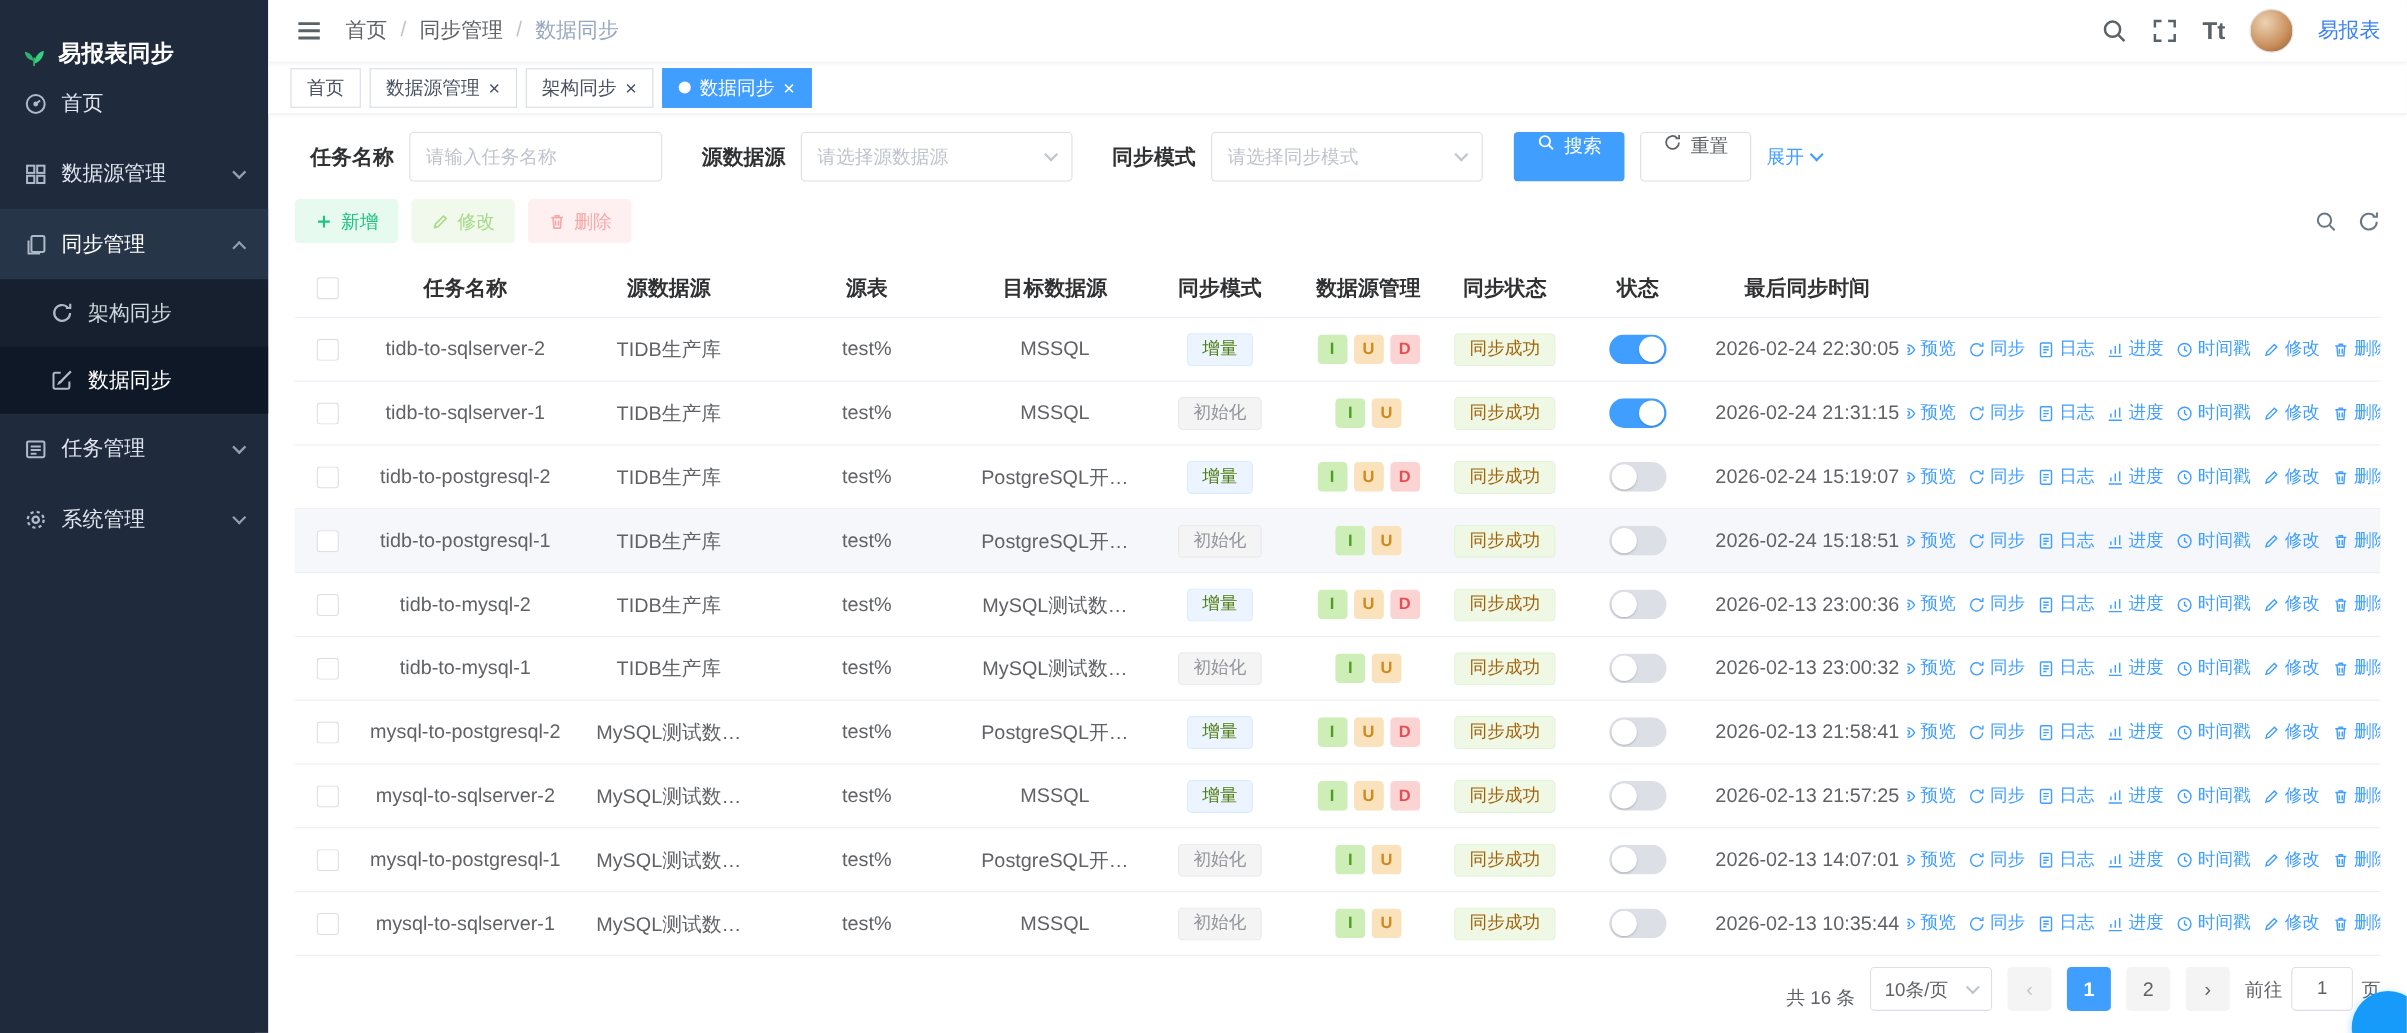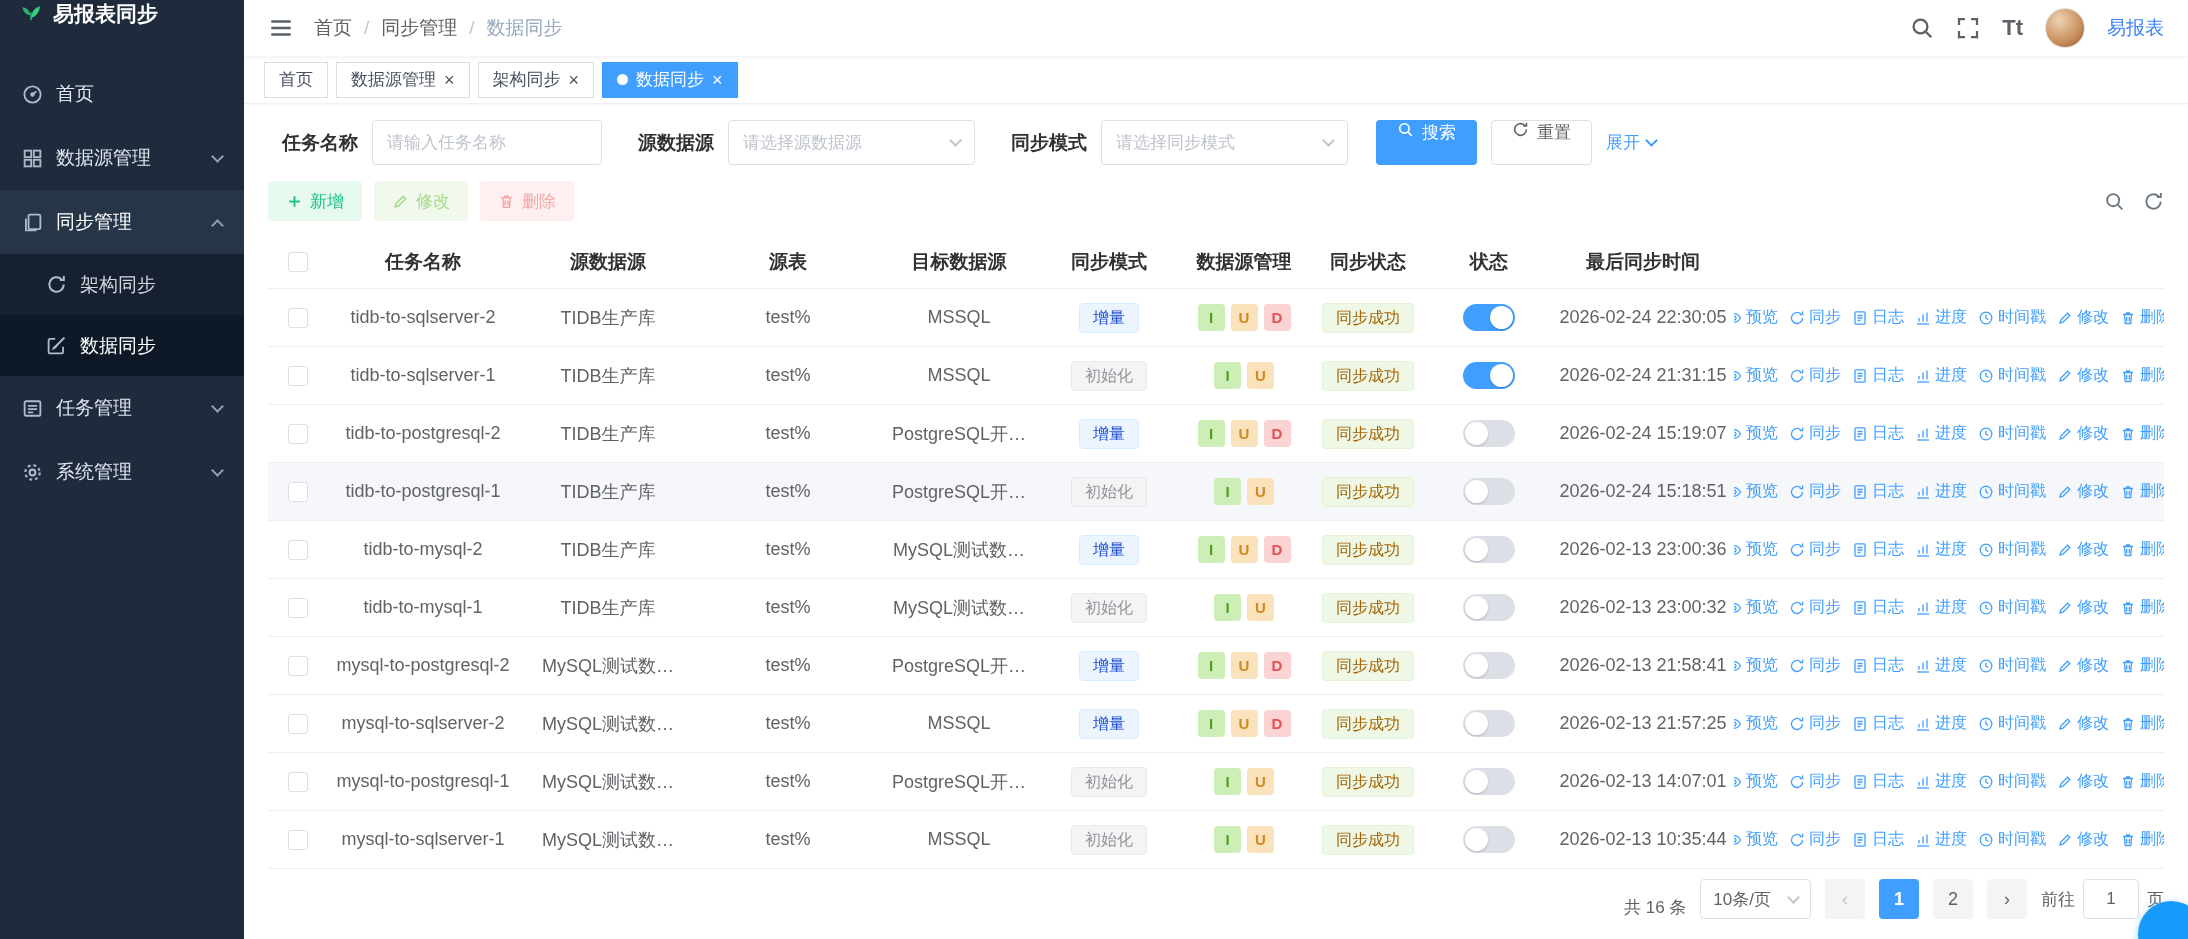--- a/index.html
+++ b/index.html
@@ -2,21 +2,21 @@
 <html><head>
 <meta charset="utf-8">
 <style>
   * { margin:0; padding:0; box-sizing:border-box; }
   html,body { width:2188px; height:939px; overflow:hidden; }
   body { font-family:"Liberation Sans","DejaVu Sans",sans-serif; background:#fff; color:#303133; }
   .app { display:flex; width:2188px; height:939px; position:relative; overflow:hidden; }
 
   
   .sidebar { width:244px; min-width:244px; background:#1f2a3c; color:#dfe5ee; display:flex; flex-direction:column; }
-  .logo { height:62px; display:flex; align-items:flex-start; gap:11px; padding:0 20px; color:#fff; font-size:21px; font-weight:bold; }
+  .logo { height:62px; display:flex; align-items:flex-end; gap:11px; padding:0 20px; color:#fff; font-size:21px; font-weight:bold; }
   .menu-item { height:64px; display:flex; align-items:center; gap:13px; padding:0 22px; font-size:19px; color:#dfe5ee; cursor:pointer; }
   .menu-item .mi-icon, .submenu-item .mi-icon { width:21px; height:21px; display:inline-flex; color:#aeb9c9; }
   .menu-item.parent-active { background:#273548; color:#fff; }
   .chev { width:9px; height:9px; border-right:2px solid #93a0b2; border-bottom:2px solid #93a0b2; margin-left:auto; transform:rotate(45deg); margin-top:-4px; }
   .chev.up { transform:rotate(-135deg); margin-top:6px; }
   .submenu { background:#16202e; }
   .submenu-item { height:61px; display:flex; align-items:center; gap:13px; padding:0 22px 0 46px; font-size:19px; color:#cfd6e0; cursor:pointer; }
   .submenu-item.active { background:#0e1826; color:#fff; }
 
   
@@ -73,21 +73,21 @@
   .table { margin-top:14px; }
   .thead, .trow { display:grid; grid-template-columns:60px 190px 180px 180px 162px 138px 132px 116px 126px 182px 1fr; align-items:center; border-bottom:1px solid #ebeef5; }
   .thead { height:54px; }
   .th { font-size:19px; font-weight:bold; color:#303133; text-align:center; }
   .trow { height:58px; }
   .trow.hl { background:#f5f7fa; }
   .td { display:flex; align-items:center; justify-content:center; font-size:18px; color:#606266; overflow:hidden; white-space:nowrap; }
   .th { display:flex; align-items:center; justify-content:center; }
   .checkbox { width:20px; height:20px; border:1px solid #dcdfe6; border-radius:3px; background:#fff; cursor:pointer; display:inline-block; }
   .tag { display:inline-block; height:30px; line-height:28px; padding:0 13px; border-radius:4px; font-size:16px; border:1px solid transparent; }
-  .tag.blue { background:#ecf5ff; color:#1d4ed8; border-color:#d9ecff; }
+  .tag.blue { background:#ecf5ff; color:#4d7c0f; border-color:#d9ecff; }
   .tag.gray { background:#f4f4f5; color:#909399; border-color:#e9e9eb; }
   .tag.green { background:#eef8e5; color:#a16207; border-color:#e1f3d8; }
   .mini-tag { min-width:27px; height:27px; line-height:27px; border-radius:4px; font-size:15px; font-weight:bold; text-align:center; display:inline-block; margin:0 3px; }
   .mini-tag.green { background:#cdeeb6; color:#4d9e21; }
   .mini-tag.yellow { background:#fae3bc; color:#cf8a22; }
   .mini-tag.red { background:#fbd3d3; color:#e35050; }
   .switch { width:52px; height:27px; border-radius:14px; background:#dcdfe6; position:relative; display:inline-block; cursor:pointer; }
   .switch .knob { position:absolute; width:23px; height:23px; border-radius:50%; background:#fff; top:2px; left:2px; box-shadow:0 1px 2px rgba(0,0,0,.2); }
   .switch.on { background:#409eff; }
   .switch.on .knob { left:auto; right:2px; }

